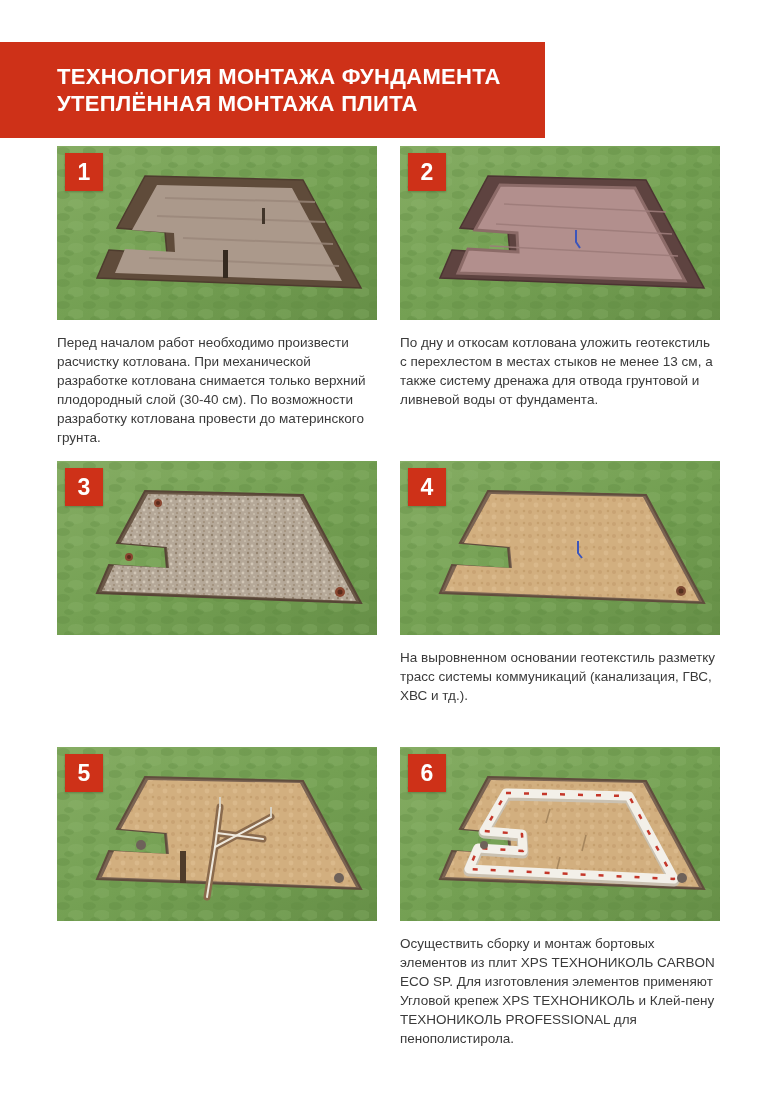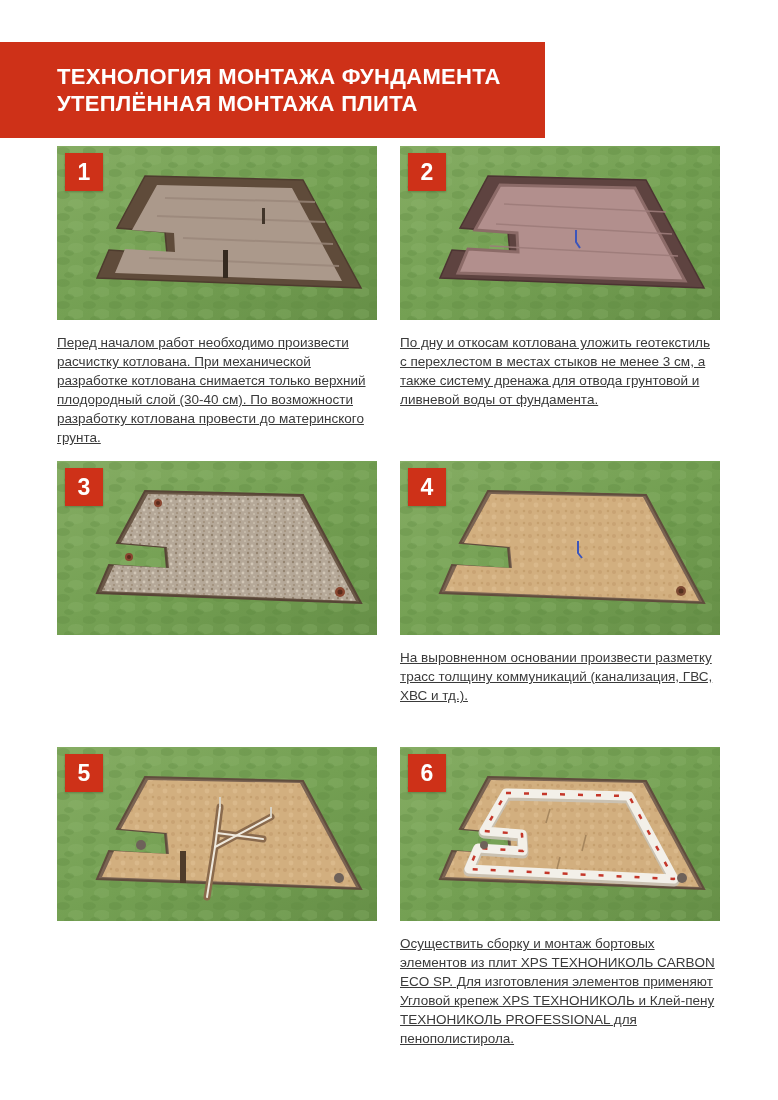--- a/index.html
+++ b/index.html
@@ -29,21 +29,21 @@
   }
   .img-box svg{display:block;width:320px;height:174px;}
   .badge{
     position:absolute;left:8px;top:7px;width:38px;height:38px;
     background:#ce3118;color:#ffffff;font-size:23px;font-weight:bold;
     display:flex;align-items:center;justify-content:center;
     box-shadow:0 1px 2px rgba(0,0,0,.25);
   }
   .desc{
     margin:13px 0 0 0;width:320px;
-    font-size:13.5px;line-height:19px;color:#3a3a3a;text-decoration:underline;
+    font-size:13.5px;line-height:19px;color:#3a3a3a;
   }
 </style>
 </head>
 <body>
 
 <div id="page">
 
   <svg width="0" height="0" style="position:absolute" aria-hidden="true">
     <defs>
       <linearGradient id="gGrass" x1="0" y1="0" x2="1" y2="1">
@@ -107,21 +107,21 @@
         <polygon points="100,39 235,42 285,135 58,127 68,103 118,106 117,87 75,84" fill="#b28f8d" stroke="#8c6b68" stroke-width="3"></polygon>
         <g stroke="#9d7c7a" stroke-width="1.4" opacity="0.9">
           <line x1="104" y1="58" x2="266" y2="66"></line>
           <line x1="96" y1="78" x2="272" y2="88"></line>
           <line x1="90" y1="100" x2="278" y2="110"></line>
         </g>
         <polyline points="176,84 176,96 180,102" fill="none" stroke="#3c55bb" stroke-width="2"></polyline>
       </svg>
       <div class="badge">2</div>
     </div>
-    <p class="desc">По дну и откосам котлована уложить геотекстиль с перехлестом в местах стыков не менее 3 см, а также систему дренажа для отвода грунтовой и ливневой воды от фундамента.</p>
+    <p class="desc">По дну и откосам котлована уложить геотекстиль с перехлестом в местах стыков не менее 13 см, а также систему дренажа для отвода грунтовой и ливневой воды от фундамента.</p>
   </div>
 
   <div class="cell" style="left:57px;top:461px;">
     <div class="img-box">
       <svg viewBox="0 0 320 174">
         <rect width="320" height="174" fill="url(#gGrass)"></rect>
         <rect width="320" height="174" fill="url(#pGrassTex)"></rect>
         <polygon points="88,30 246,34 304,142 40,132 52,104 110,108 108,86 60,82" fill="#6b5847" stroke="#574536" stroke-width="2"></polygon>
         <polygon points="91,33 243,36 299,140 45,130 57,104 112,107 110,86 64,82" fill="url(#pGravel)"></polygon>
         <g>
@@ -143,21 +143,21 @@
         <rect width="320" height="174" fill="url(#gGrass)"></rect>
         <rect width="320" height="174" fill="url(#pGrassTex)"></rect>
         <polygon points="88,30 246,34 304,142 40,132 52,104 110,108 108,86 60,82" fill="#7a6352" stroke="#604d3d" stroke-width="2"></polygon>
         <polygon points="91,33 243,36 299,140 45,130 57,104 112,107 110,86 64,82" fill="url(#pSand)"></polygon>
         <polyline points="178,80 178,92 182,97" fill="none" stroke="#3c55bb" stroke-width="2"></polyline>
         <circle cx="281" cy="130" r="5" fill="#7d4a33"></circle>
           <circle cx="281" cy="130" r="2.5" fill="#53301f"></circle>
       </svg>
       <div class="badge">4</div>
     </div>
-    <p class="desc">На выровненном основании произвести разметку трасс толщину коммуникаций (канализация, ГВС, ХВС и тд.).</p>
+    <p class="desc">На выровненном основании геотекстиль разметку трасс системы коммуникаций (канализация, ГВС, ХВС и тд.).</p>
   </div>
 
   <div class="cell" style="left:57px;top:747px;">
     <div class="img-box">
       <svg viewBox="0 0 320 174">
         <rect width="320" height="174" fill="url(#gGrass)"></rect>
         <rect width="320" height="174" fill="url(#pGrassTex)"></rect>
         <polygon points="88,30 246,34 304,142 40,132 52,104 110,108 108,86 60,82" fill="#7a6352" stroke="#604d3d" stroke-width="2"></polygon>
         <polygon points="91,33 243,36 299,140 45,130 57,104 112,107 110,86 64,82" fill="url(#pSand)"></polygon>
         <g stroke="#8a6a4c" stroke-width="7" fill="none" stroke-linecap="round">

